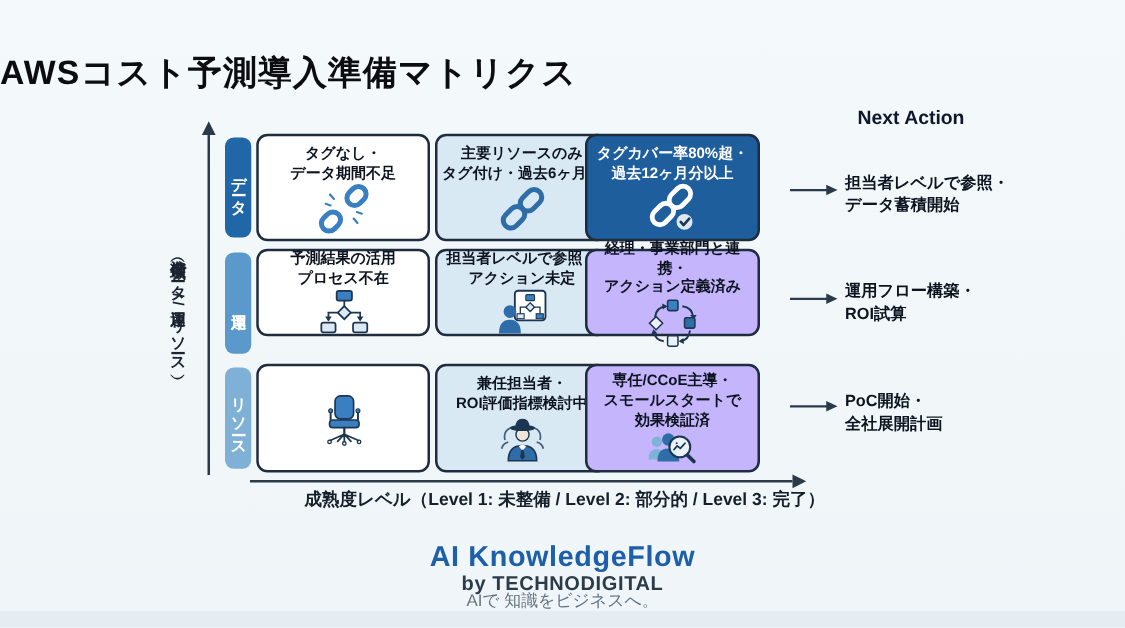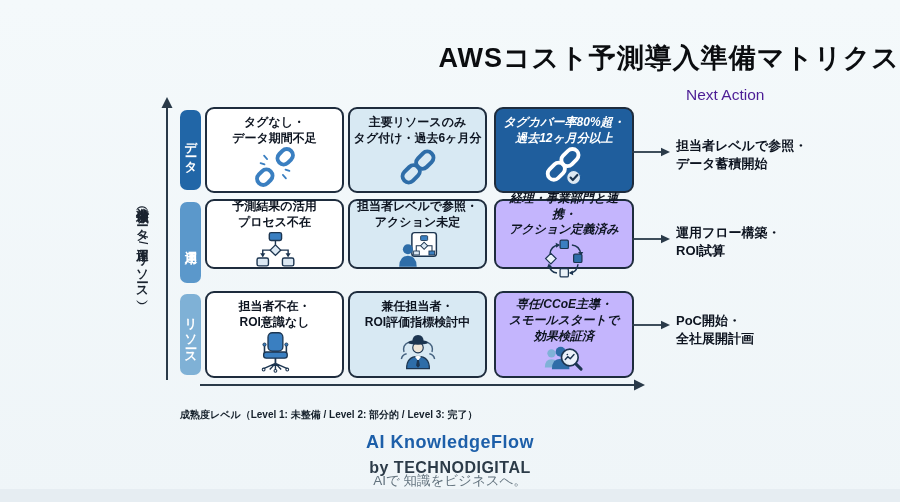--- a/index.html
+++ b/index.html
@@ -9,33 +9,33 @@
     background:#f1f6f9;
     position:relative;
     overflow:hidden;
     color:#0d1420;
   }
   .stage { position:absolute; inset:0; background:linear-gradient(180deg,#f4f9fb 0%,#eff5f8 100%); }
   .bottom-strip { position:absolute; left:0; top:489px; width:900px; height:13px; background:#e6edf2; }
 
   .title {
     position:absolute; left:0; top:40px; width:900px;
-    text-align:right; font-size:27px; font-weight:800; color:#0b0d10; letter-spacing:1px;
+    text-align:left; font-size:27px; font-weight:800; color:#0b0d10; letter-spacing:1px;
   }
 
   
   .yaxis-label {
     position:absolute; left:131px; top:112px; height:268px; width:22px;
     writing-mode:vertical-rl;
     display:flex; align-items:center; justify-content:center;
     font-size:12.5px; font-weight:bold; color:#1b2430; letter-spacing:1px;
   }
   .xaxis-label {
-    position:absolute; left:180px; top:408px; width:480px;
-    text-align:left; font-size:10px; font-weight:bold; color:#15202b;
+    position:absolute; left:180px; top:391px; width:480px;
+    text-align:right; font-size:14px; font-weight:bold; color:#15202b;
   }
   svg.arrow { position:absolute; overflow:visible; }
 
   
   .pill {
     position:absolute; left:180px; width:21px; border-radius:7px;
     writing-mode:vertical-rl;
     display:flex; align-items:center; justify-content:center;
     color:#ffffff; font-size:12.5px; font-weight:bold; letter-spacing:2px;
   }
@@ -55,44 +55,44 @@
     white-space:pre-line; color:#0d1420;
   }
   .cell .ic { flex:1; display:flex; align-items:center; justify-content:center; }
   .cell.lv2 { background:#d8e9f3; }
   .cell.lv3d { background:#1f5e9d; }
   .cell.lv3d .txt { color:#ffffff; }
   .cell.lv3l { background:#c4b5fd; }
 
   .c1 { left:205px; width:139px; }
   .c2 { left:348px; width:139px; }
-  .c3 { left:494px; width:140px;font-style:italic; }
+  .c3 { left:468px; width:140px; }
   .r1 { top:107px; height:86px; }
   .r2 { top:199px; height:70px; }
   .r3 { top:291px; height:87px; }
   .pill.r1 { top:110px; height:80px; }
   .pill.r2 { top:202px; height:81px; }
   .pill.r3 { top:294px; height:81px; }
 
   
   .na-heading {
-    position:absolute; left:686px; top:86px; font-size:15.5px; font-weight:400; color:#4c1d95;
+    position:absolute; left:686px; top:86px; font-size:15.5px; font-weight:700; color:#0f172a;
   }
   .na-item {
     position:absolute; left:676px; width:220px;
     font-size:13px; font-weight:bold; line-height:1.38; color:#0d1420; white-space:pre-line;
   }
   .na-1 { top:137px; }
   .na-2 { top:224px; }
   .na-3 { top:312px; }
 
   
   .brand {
     position:absolute; left:0; top:432px; width:900px; text-align:center;
-    font-size:18px; font-weight:800; color:#1d5fa9; letter-spacing:0.5px;
+    font-size:23px; font-weight:800; color:#1d5fa9; letter-spacing:0.5px;
   }
   .byline {
     position:absolute; left:0; top:459px; width:900px; text-align:center;
     font-size:16px; font-weight:bold; color:#2c3b48; letter-spacing:0.5px;
   }
   .tagline {
     position:absolute; left:0; top:472px; width:900px; text-align:center;
     font-size:13.5px; color:#64747f;
   }
 </style>
@@ -213,22 +213,20 @@
       <path d="M19.5 8 l-4.5 3 l-0.5 -5.5 Z" fill="#1c3550"></path>
       <rect x="19.5" y="2.5" width="9.5" height="9.5" rx="1.5" fill="#3a7fc1" stroke="#1c3550" stroke-width="1.4"></rect>
       <rect x="35" y="18.5" width="9.5" height="9.5" rx="1.5" fill="#2e6da8" stroke="#1c3550" stroke-width="1.4"></rect>
       <rect x="19.5" y="35" width="9.5" height="9.5" rx="1.5" fill="#eaf2f8" stroke="#1c3550" stroke-width="1.4"></rect>
       <polygon points="9,17.5 15,23.5 9,29.5 3,23.5" fill="#eaf2f8" stroke="#1c3550" stroke-width="1.4"></polygon>
     </svg>
   </div>
 </div>
 
 <div class="cell r3 c1">
-  <div class="txt">担当者不在・
-ROI意識なし</div>
   <div class="ic">
     <svg width="44" height="42" viewBox="0 0 48 48">
       <rect x="16" y="2" width="17" height="21" rx="5" fill="#3a7fc1" stroke="#1c3550" stroke-width="1.5"></rect>
       <path d="M12 16 v8 M37 16 v8" stroke="#1c3550" stroke-width="1.8" fill="none"></path>
       <circle cx="12" cy="15.5" r="1.8" fill="#3a7fc1" stroke="#1c3550" stroke-width="1"></circle>
       <circle cx="37" cy="15.5" r="1.8" fill="#3a7fc1" stroke="#1c3550" stroke-width="1"></circle>
       <rect x="11" y="24" width="27" height="7" rx="3" fill="#3a7fc1" stroke="#1c3550" stroke-width="1.5"></rect>
       <line x1="24.5" y1="31" x2="24.5" y2="37" stroke="#1c3550" stroke-width="2"></line>
       <path d="M24.5 37 L11 43 M24.5 37 L38 43 M24.5 37 L18 44 M24.5 37 L31 44 M24.5 37 V44" stroke="#1c3550" stroke-width="1.6" fill="none"></path>
       <circle cx="11" cy="44" r="1.6" fill="none" stroke="#1c3550" stroke-width="1.2"></circle>

